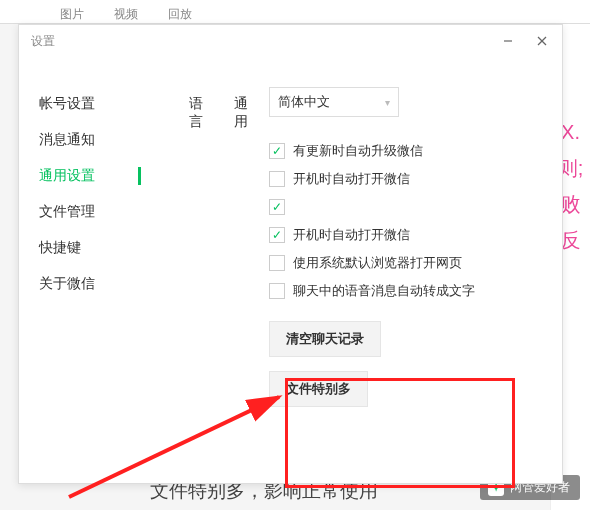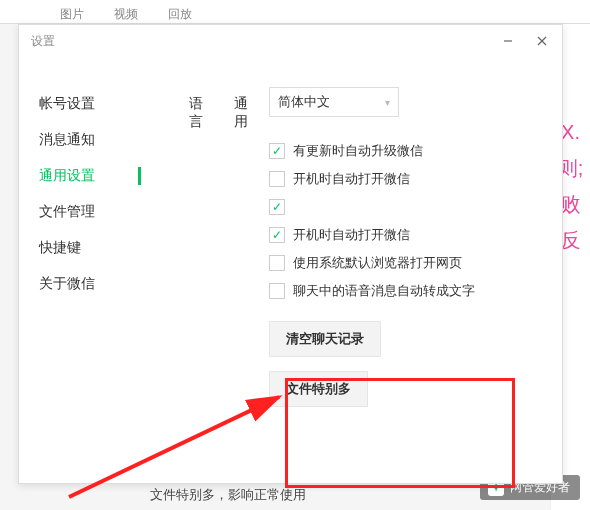--- a/index.html
+++ b/index.html
@@ -36,21 +36,21 @@
     font-size: 20px;
     padding-top: 90px;
     text-align: center;
     line-height: 1.8;
     font-weight: 400;
   }
   .bg-bottom {
     position: absolute;
     left: 150px; bottom: 6px;
     color: #444;
-    font-size: 13px;
+    font-size: 19px;
   }
   .bg-watermark {
     position: absolute;
     right: 10px; bottom: 10px;
     background: rgba(0,0,0,0.45);
     color: #fff;
     font-size: 12px;
     padding: 4px 10px 4px 8px;
     border-radius: 3px;
     display: flex;

